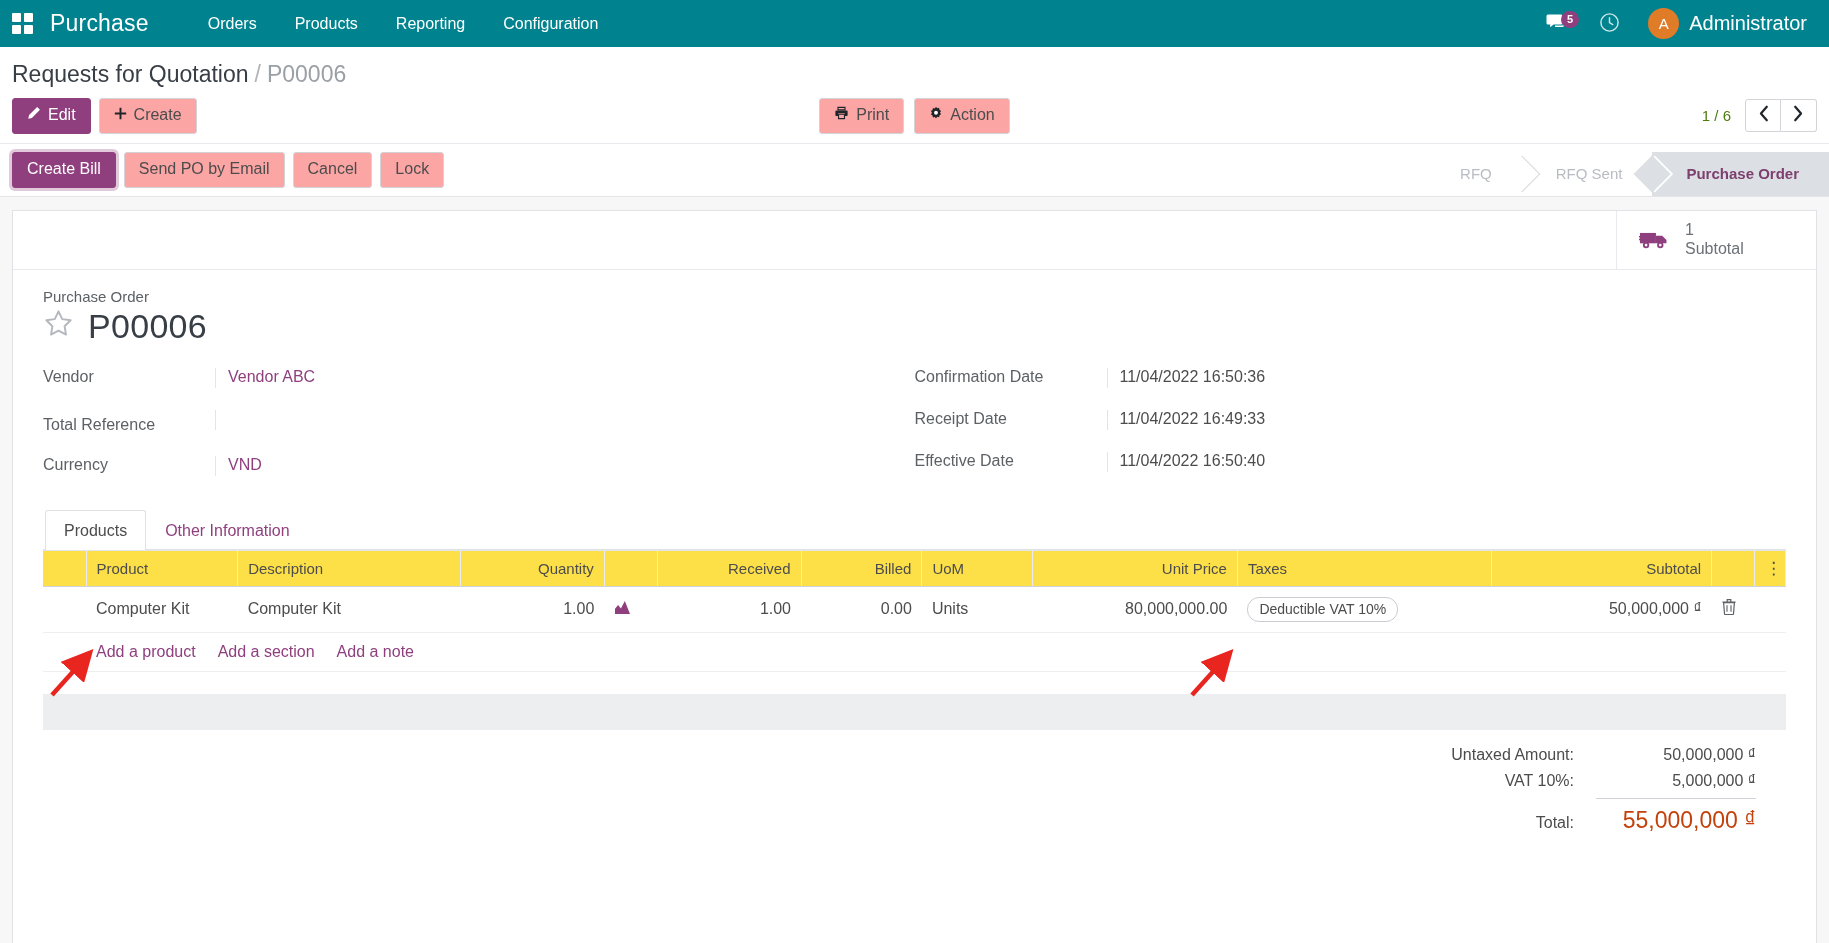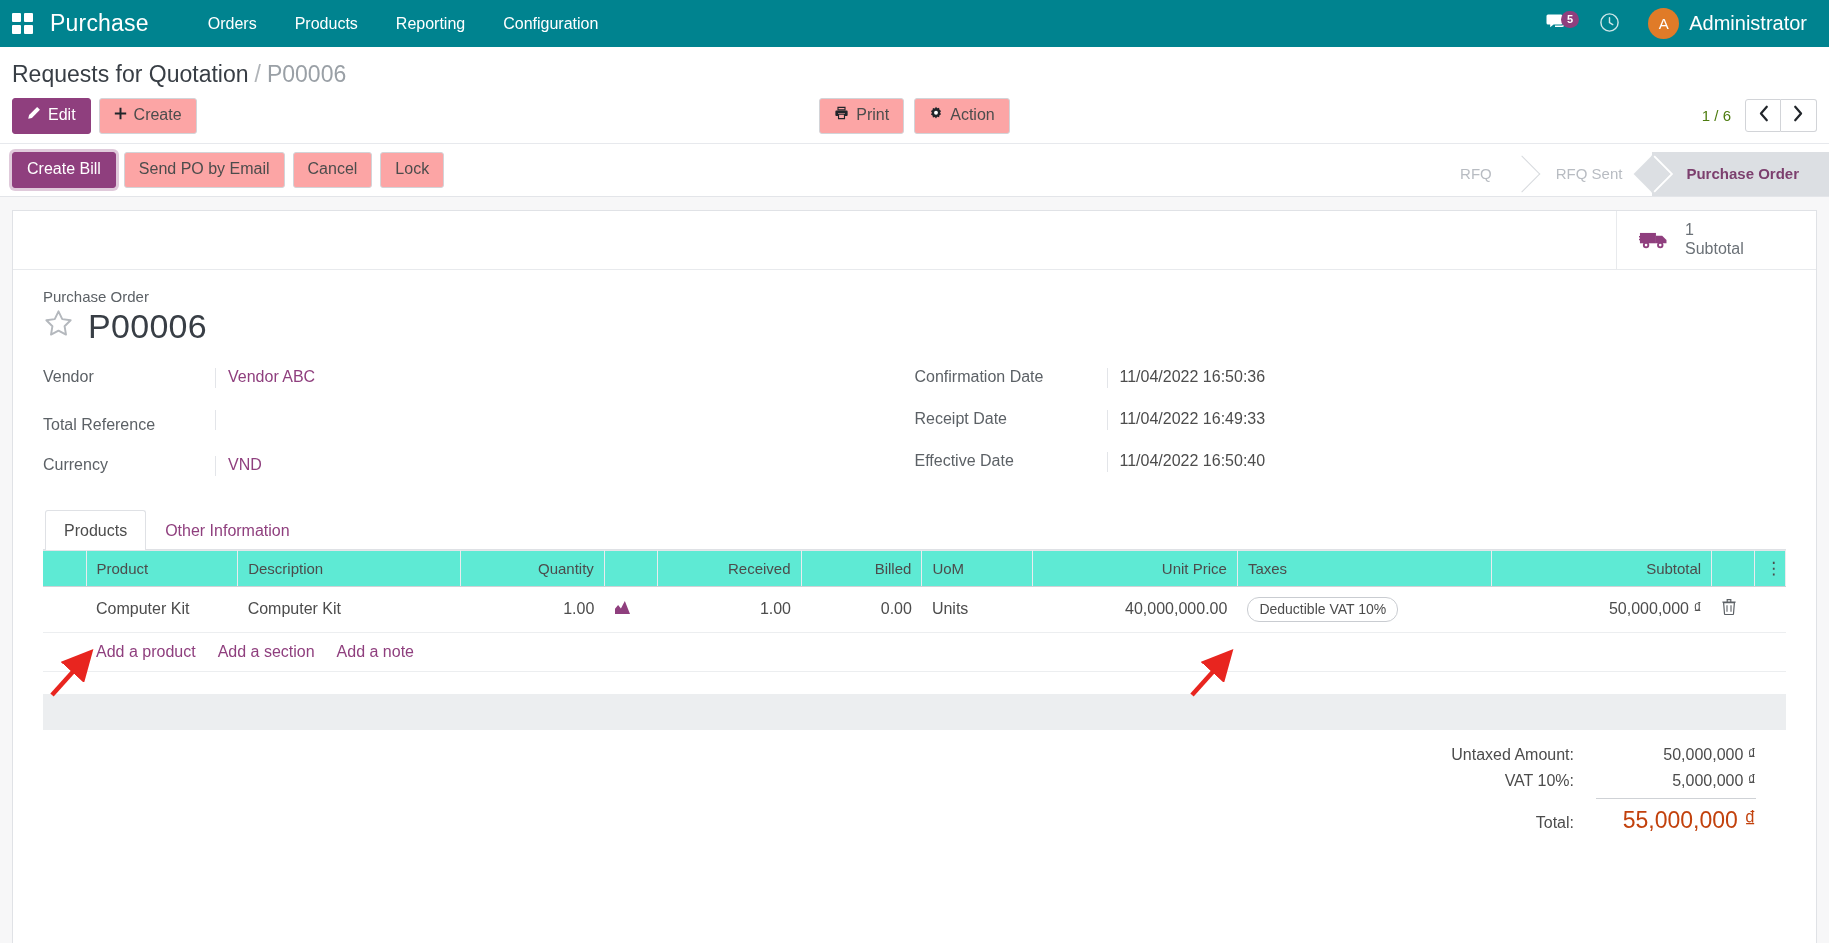--- a/index.html
+++ b/index.html
@@ -273,21 +273,21 @@
   .tab.active {
     color: #4c4c4c;
     background: #fff;
     border-color: #dfe1e5;
     border-radius: 3px 3px 0 0;
   }
 
   
   table.lines { width: 100%; border-collapse: collapse; table-layout: fixed; }
   table.lines thead th {
-    background: #5eead4;
+    background: #fde047;
     border-top: 1px solid #e3e5e9;
     border-bottom: 1px solid #cfd2d6;
     border-right: 1px solid #eaebee;
     font-size: 15px;
     font-weight: 400;
     color: #4c4c4c;
     padding: 9px 10px;
     text-align: left;
     white-space: nowrap;
   }
@@ -588,21 +588,21 @@
             <td class="c-ic">
               <span class="spark">
                 <svg width="17" height="15" viewBox="0 0 18 16" aria-hidden="true">
                   <path d="M1 15V9.4l3.3-4.2 3 3.8L11.5 1 17 15z" fill="#8f3f7e"></path>
                 </svg>
               </span>
             </td>
             <td class="c-recv num">1.00</td>
             <td class="c-bill num">0.00</td>
             <td class="c-uom">Units</td>
-            <td class="c-price num">40,000,000.00</td>
+            <td class="c-price num">80,000,000.00</td>
             <td class="c-taxes">
               <span class="tax-pill">Deductible VAT 10%</span>
             </td>
             <td class="c-sub num">50,000,000 ₫</td>
             <td class="c-trash">
               <span class="trash">
                 <svg width="14" height="16" viewBox="0 0 14 16" aria-hidden="true">
                   <path d="M1.6 3.6h10.8l-.9 11.1a1 1 0 0 1-1 .9H3.5a1 1 0 0 1-1-.9z" fill="none" stroke="#5c6166" stroke-width="1.2"></path>
                   <path d="M.4 3.2h13.2M5.2.7h3.6v2.5H5.2z" fill="none" stroke="#5c6166" stroke-width="1.2"></path>
                   <path d="M5 6.2v6.6M9 6.2v6.6" stroke="#5c6166" stroke-width="1.1"></path>

